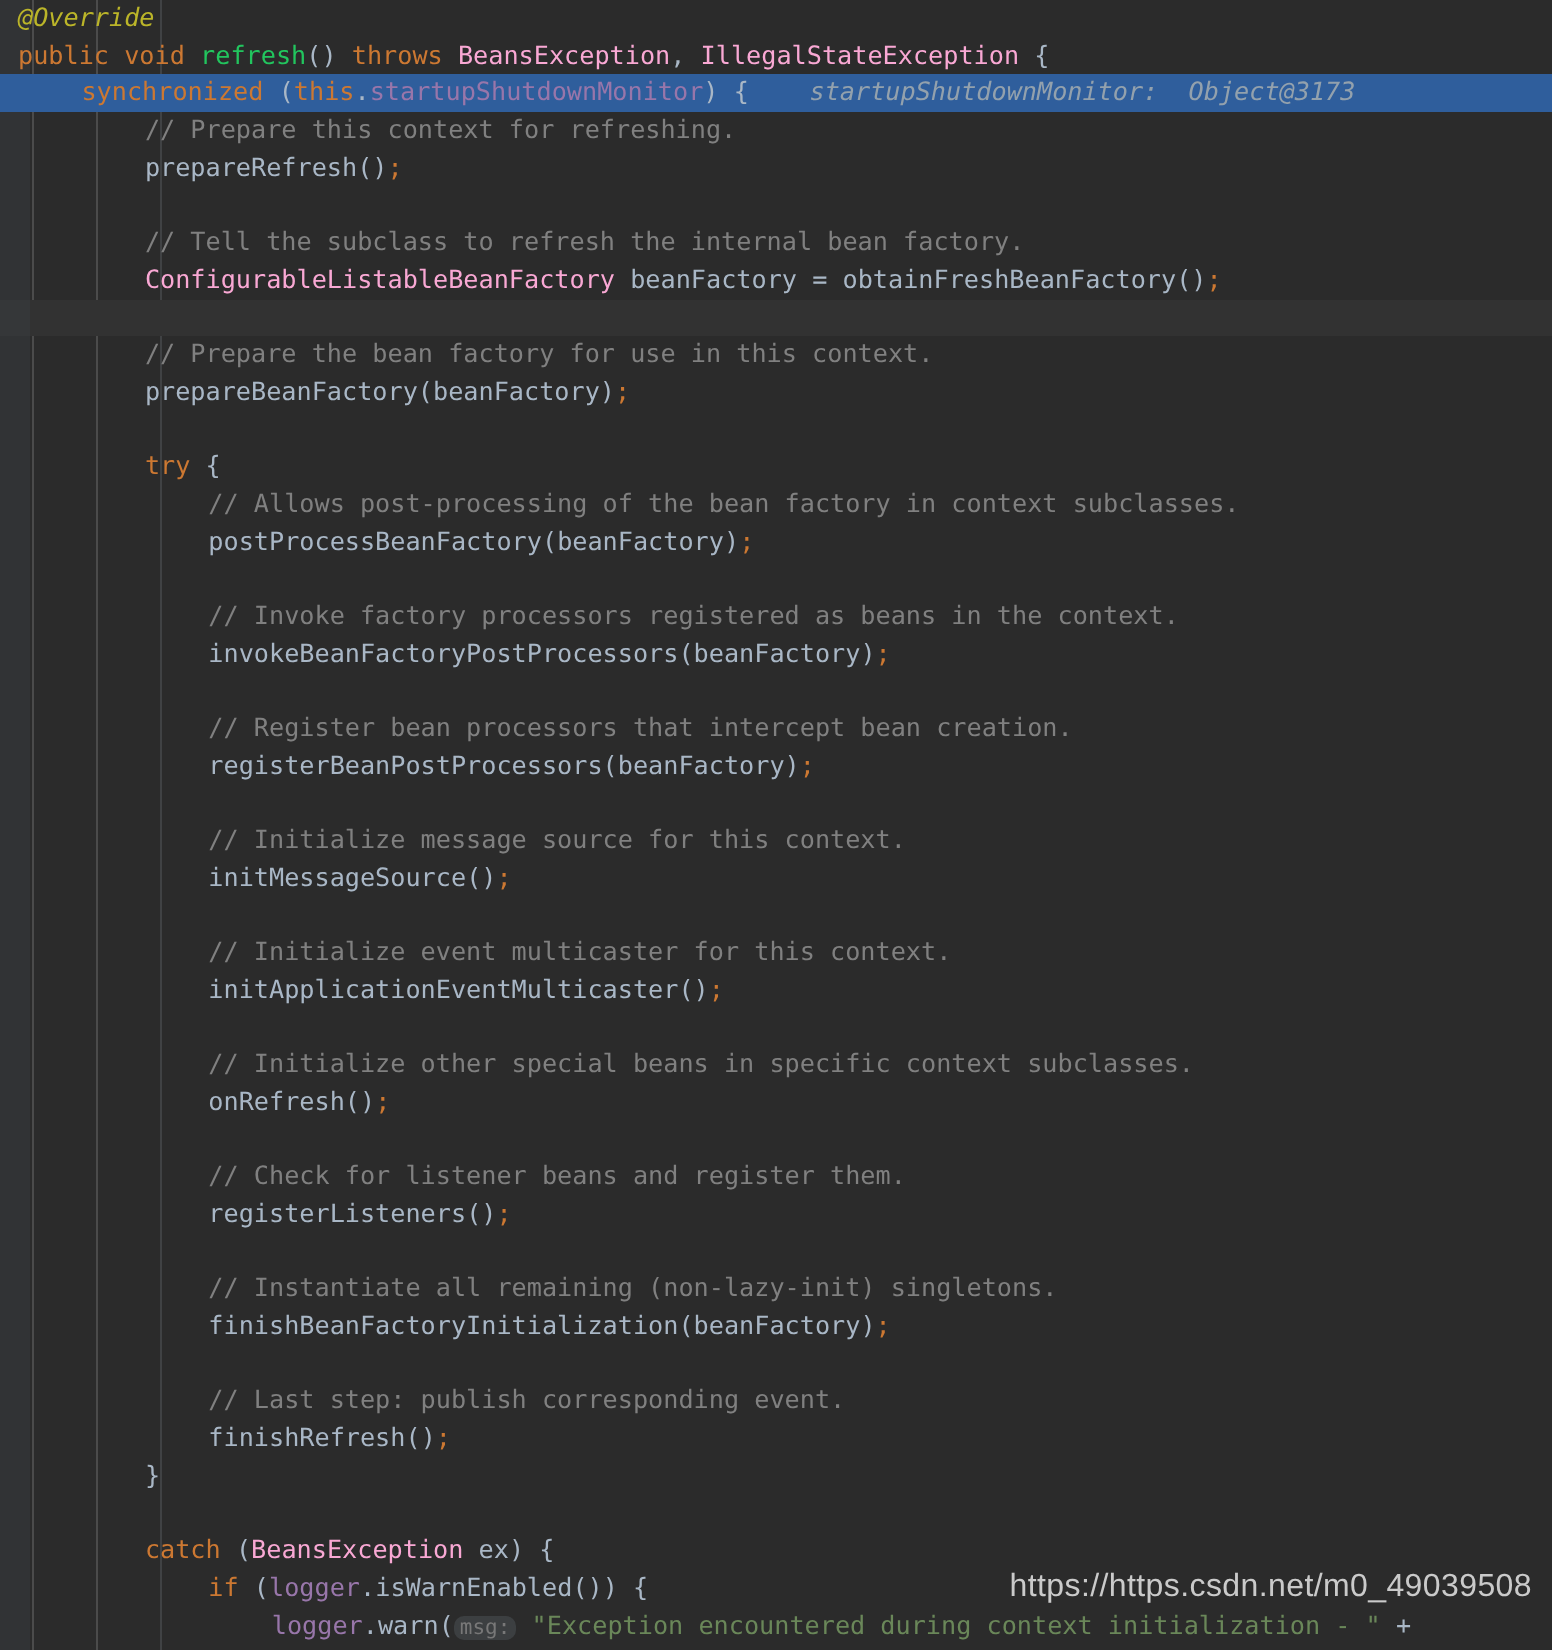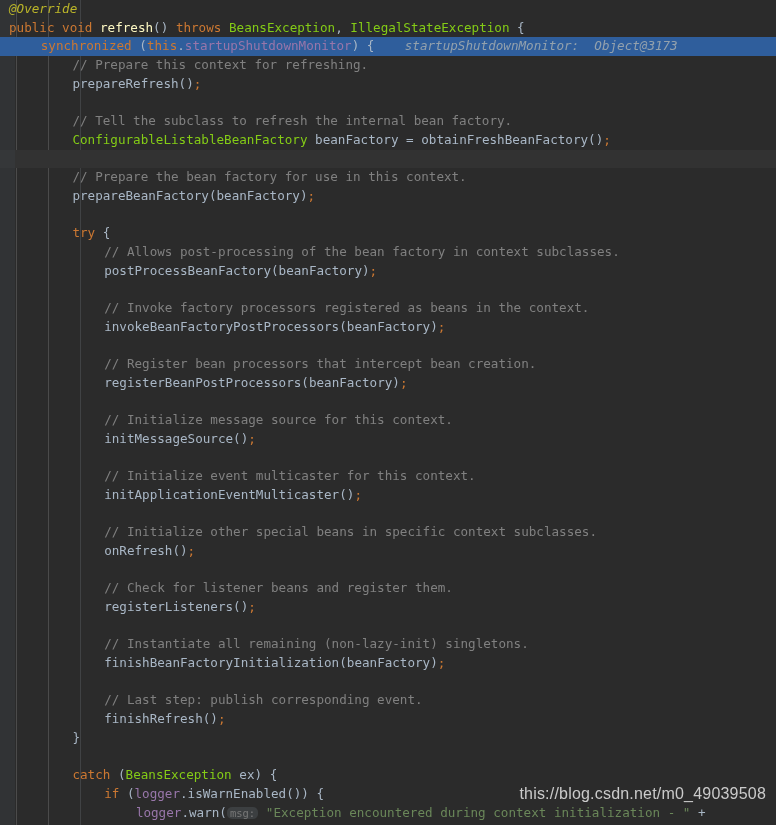--- a/index.html
+++ b/index.html
@@ -53,22 +53,22 @@
     background:#323232;
   }
   .line.band::before{
     content:"";position:absolute;left:0;top:0;width:15px;height:100%;
     background:#353739;
   }
 
   
   .kw   {color:#cc7832;}
   .anno {color:#bbb529;font-style:italic;}           
-  .type {color:#84cc16;}           
-  .fn   {color:#fef9c3;}           
+  .type {color:#f9a8d4;}           
+  .fn   {color:#22c55e;}           
   .id   {color:#a9b7c6;text-align:right;}           
   .field{color:#9876aa;}           
   .cmt  {color:#808080;}           
   .str  {color:#6a8759;}           
   .punc {color:#a9b7c6;}
   .semi {color:#cc7832;}
   .paren{color:#a9b7c6;}
   .hint {color:#93a1ad;font-style:italic;}     
   .inlay{
     color:#787878;background:#3c3f41;
@@ -88,14 +88,14 @@
 
 <div id="editor">
 
   <div class="gutter"></div>
   <div class="indent-guide g1"></div>
   <div class="indent-guide g2"></div>
   <div class="indent-guide g3"></div>
 
   <div class="code" id="code-surface"><div class="line"><span style="display: inline-block; width: 0px;"></span><span class="anno">@Override</span></div><div class="line"><span style="display: inline-block; width: 0px;"></span><span class="kw">public</span><span class="punc"> </span><span class="kw">void</span><span class="punc"> </span><span class="fn">refresh</span><span class="paren">()</span><span class="punc"> </span><span class="kw">throws</span><span class="punc"> </span><span class="type">BeansException</span><span class="punc">, </span><span class="type">IllegalStateException</span><span class="paren"> {</span></div><div class="line exec"><span style="display: inline-block; width: 31.72px;"></span><span class="kw">synchronized</span><span class="punc"> </span><span class="paren">(</span><span class="kw">this</span><span class="punc">.</span><span class="field">startupShutdownMonitor</span><span class="paren">)</span><span class="paren"> {</span><span class="hint">    startupShutdownMonitor:  Object@3173</span></div><div class="line"><span style="display: inline-block; width: 63.44px;"></span><span class="cmt">// Prepare this context for refreshing.</span></div><div class="line"><span style="display: inline-block; width: 63.44px;"></span><span class="id">prepareRefresh</span><span class="paren">()</span><span class="semi">;</span></div><div class="line"><span style="display: inline-block; width: 0px;"></span></div><div class="line"><span style="display: inline-block; width: 63.44px;"></span><span class="cmt">// Tell the subclass to refresh the internal bean factory.</span></div><div class="line"><span style="display: inline-block; width: 63.44px;"></span><span class="type">ConfigurableListableBeanFactory</span><span class="punc"> </span><span class="id">beanFactory</span><span class="punc"> </span><span class="punc">=</span><span class="punc"> </span><span class="id">obtainFreshBeanFactory</span><span class="paren">()</span><span class="semi">;</span></div><div class="line band"><span style="display: inline-block; width: 0px;"></span></div><div class="line"><span style="display: inline-block; width: 63.44px;"></span><span class="cmt">// Prepare the bean factory for use in this context.</span></div><div class="line"><span style="display: inline-block; width: 63.44px;"></span><span class="id">prepareBeanFactory</span><span class="paren">(</span><span class="id">beanFactory</span><span class="paren">)</span><span class="semi">;</span></div><div class="line"><span style="display: inline-block; width: 0px;"></span></div><div class="line"><span style="display: inline-block; width: 63.44px;"></span><span class="kw">try</span><span class="paren"> {</span></div><div class="line"><span style="display: inline-block; width: 95.16px;"></span><span class="cmt">// Allows post-processing of the bean factory in context subclasses.</span></div><div class="line"><span style="display: inline-block; width: 95.16px;"></span><span class="id">postProcessBeanFactory</span><span class="paren">(</span><span class="id">beanFactory</span><span class="paren">)</span><span class="semi">;</span></div><div class="line"><span style="display: inline-block; width: 0px;"></span></div><div class="line"><span style="display: inline-block; width: 95.16px;"></span><span class="cmt">// Invoke factory processors registered as beans in the context.</span></div><div class="line"><span style="display: inline-block; width: 95.16px;"></span><span class="id">invokeBeanFactoryPostProcessors</span><span class="paren">(</span><span class="id">beanFactory</span><span class="paren">)</span><span class="semi">;</span></div><div class="line"><span style="display: inline-block; width: 0px;"></span></div><div class="line"><span style="display: inline-block; width: 95.16px;"></span><span class="cmt">// Register bean processors that intercept bean creation.</span></div><div class="line"><span style="display: inline-block; width: 95.16px;"></span><span class="id">registerBeanPostProcessors</span><span class="paren">(</span><span class="id">beanFactory</span><span class="paren">)</span><span class="semi">;</span></div><div class="line"><span style="display: inline-block; width: 0px;"></span></div><div class="line"><span style="display: inline-block; width: 95.16px;"></span><span class="cmt">// Initialize message source for this context.</span></div><div class="line"><span style="display: inline-block; width: 95.16px;"></span><span class="id">initMessageSource</span><span class="paren">()</span><span class="semi">;</span></div><div class="line"><span style="display: inline-block; width: 0px;"></span></div><div class="line"><span style="display: inline-block; width: 95.16px;"></span><span class="cmt">// Initialize event multicaster for this context.</span></div><div class="line"><span style="display: inline-block; width: 95.16px;"></span><span class="id">initApplicationEventMulticaster</span><span class="paren">()</span><span class="semi">;</span></div><div class="line"><span style="display: inline-block; width: 0px;"></span></div><div class="line"><span style="display: inline-block; width: 95.16px;"></span><span class="cmt">// Initialize other special beans in specific context subclasses.</span></div><div class="line"><span style="display: inline-block; width: 95.16px;"></span><span class="id">onRefresh</span><span class="paren">()</span><span class="semi">;</span></div><div class="line"><span style="display: inline-block; width: 0px;"></span></div><div class="line"><span style="display: inline-block; width: 95.16px;"></span><span class="cmt">// Check for listener beans and register them.</span></div><div class="line"><span style="display: inline-block; width: 95.16px;"></span><span class="id">registerListeners</span><span class="paren">()</span><span class="semi">;</span></div><div class="line"><span style="display: inline-block; width: 0px;"></span></div><div class="line"><span style="display: inline-block; width: 95.16px;"></span><span class="cmt">// Instantiate all remaining (non-lazy-init) singletons.</span></div><div class="line"><span style="display: inline-block; width: 95.16px;"></span><span class="id">finishBeanFactoryInitialization</span><span class="paren">(</span><span class="id">beanFactory</span><span class="paren">)</span><span class="semi">;</span></div><div class="line"><span style="display: inline-block; width: 0px;"></span></div><div class="line"><span style="display: inline-block; width: 95.16px;"></span><span class="cmt">// Last step: publish corresponding event.</span></div><div class="line"><span style="display: inline-block; width: 95.16px;"></span><span class="id">finishRefresh</span><span class="paren">()</span><span class="semi">;</span></div><div class="line"><span style="display: inline-block; width: 63.44px;"></span><span class="paren">}</span></div><div class="line"><span style="display: inline-block; width: 0px;"></span></div><div class="line"><span style="display: inline-block; width: 63.44px;"></span><span class="kw">catch</span><span class="punc"> </span><span class="paren">(</span><span class="type">BeansException</span><span class="punc"> </span><span class="id">ex</span><span class="paren">)</span><span class="paren"> {</span></div><div class="line"><span style="display: inline-block; width: 95.16px;"></span><span class="kw">if</span><span class="punc"> </span><span class="paren">(</span><span class="field">logger</span><span class="punc">.</span><span class="id">isWarnEnabled</span><span class="paren">()</span><span class="paren">)</span><span class="paren"> {</span></div><div class="line"><span style="display: inline-block; width: 126.88px;"></span><span class="field">logger</span><span class="punc">.</span><span class="id">warn</span><span class="paren">(</span><span class="inlay">msg:</span><span class="punc"> </span><span class="str">"Exception encountered during context initialization - "</span><span class="punc"> +</span></div></div>
 
-  <div class="watermark">this://blog.csdn.net/m0_49039508</div>
+  <div class="watermark">https://https.csdn.net/m0_49039508</div>
 </div>
 
 </body></html>

